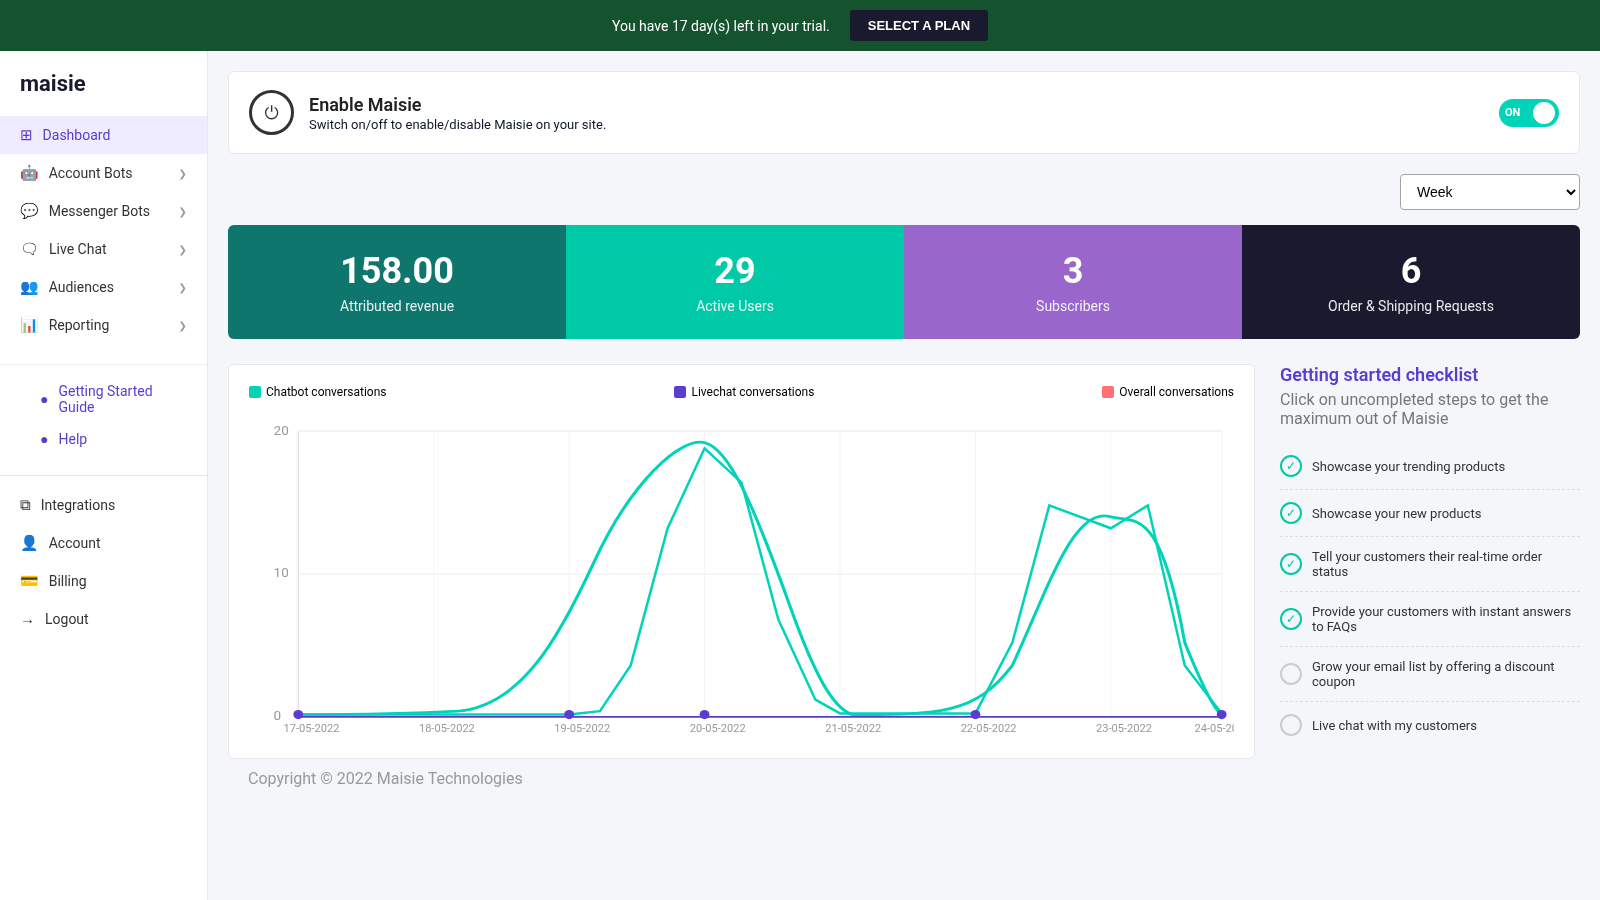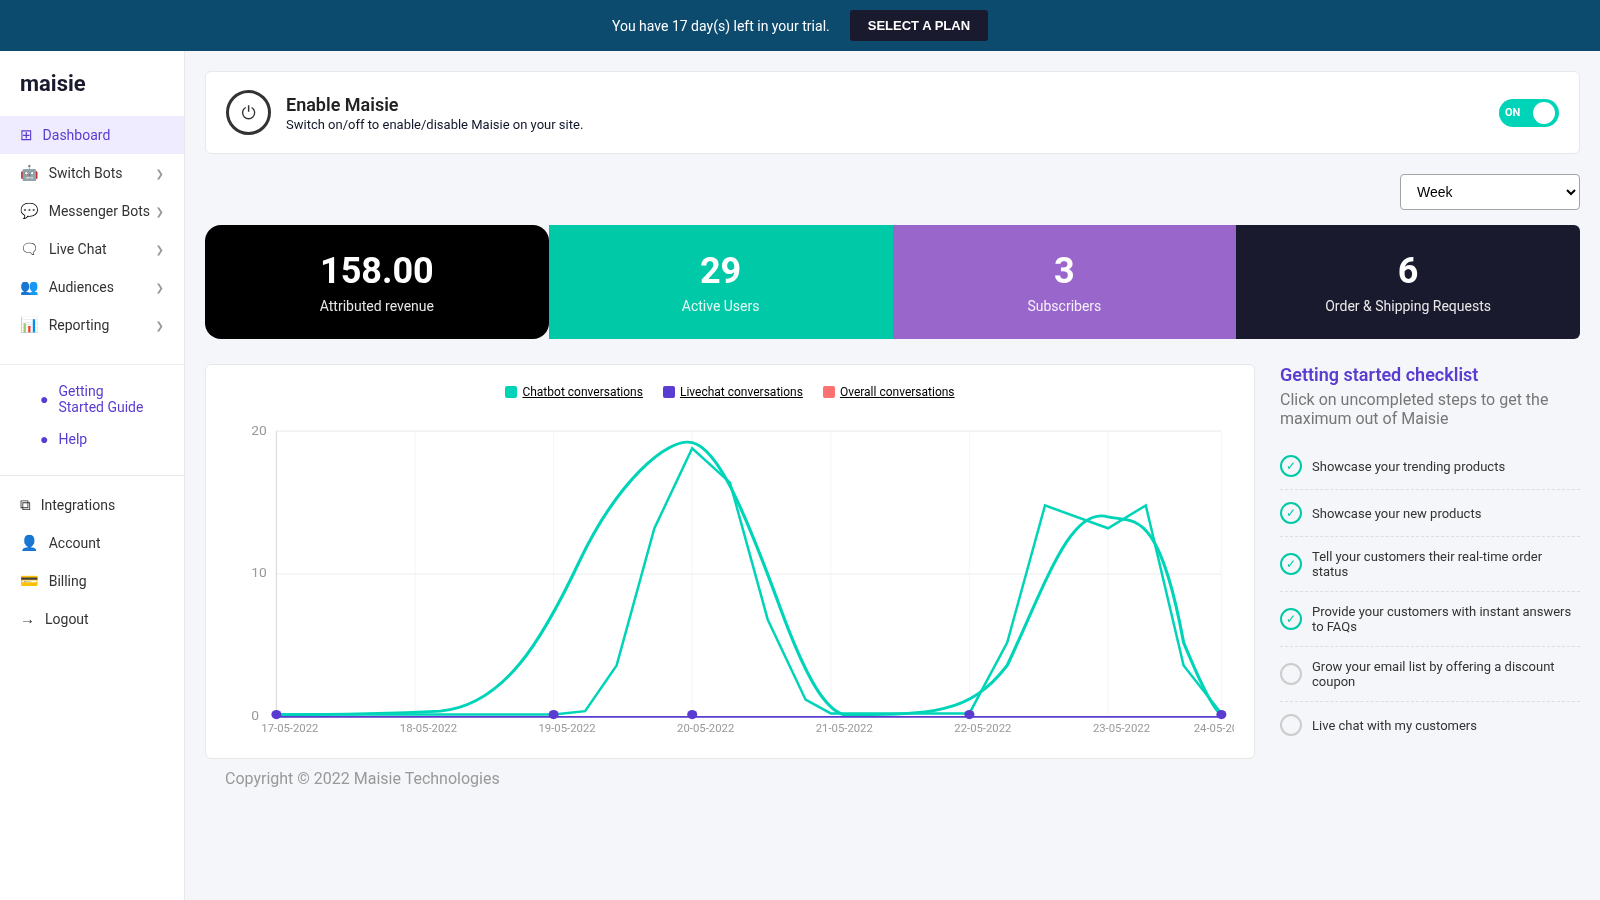--- a/index.html
+++ b/index.html
@@ -1,20 +1,20 @@
 <!DOCTYPE html>
 <html><head>
   <meta charset="utf-8">
   <style>
     * { box-sizing: border-box; margin: 0; padding: 0; }
     body { font-family: -apple-system, BlinkMacSystemFont, 'Segoe UI', Roboto, sans-serif; background: #f4f6f9; display: flex; flex-direction: column; height: 900px; overflow: hidden; }
 
     
     .top-banner {
-      background: #0c4a6e;
+      background: #14532d;
       color: white;
       text-align: center;
       padding: 10px 20px;
       display: flex;
       align-items: center;
       justify-content: center;
       gap: 20px;
       font-size: 14px;
       flex-shrink: 0;
     }
@@ -31,21 +31,21 @@
 
     
     .app-body {
       display: flex;
       flex: 1;
       overflow: hidden;
     }
 
     
     .sidebar {
-      width: 185px;
+      width: 208px;
       background: white;
       border-right: 1px solid #e8e8e8;
       display: flex;
       flex-direction: column;
       padding-top: 15px;
       flex-shrink: 0;
     }
     .logo {
       padding: 5px 20px 20px;
       font-size: 22px;
@@ -175,21 +175,21 @@
       gap: 0;
       margin-bottom: 25px;
       border-radius: 6px;
       overflow: hidden;
     }
     .stat-card {
       padding: 25px 20px;
       text-align: center;
       color: white;
     }
-    .stat-card.purple { background: #000000; border-radius: 16px; }
+    .stat-card.purple { background: #0f766e; }
     .stat-card.teal { background: #00c9a7; }
     .stat-card.violet { background: #9966cc; }
     .stat-card.dark { background: #1a1a2e; }
     .stat-number { font-size: 36px; font-weight: 700; }
     .stat-label { font-size: 14px; margin-top: 6px; opacity: 0.9; }
 
     
     .chart-and-checklist {
       display: flex;
       gap: 25px;
@@ -197,24 +197,23 @@
     .chart-container {
       flex: 1;
       background: white;
       border: 1px solid #e8e8e8;
       border-radius: 6px;
       padding: 20px;
     }
     .chart-legend {
       display: flex;
       gap: 20px;
-      justify-content: center;
+      justify-content: space-between;
       margin-bottom: 15px;
       font-size: 12px;
-      text-decoration: underline;
     }
     .legend-item { display: flex; align-items: center; gap: 5px; }
     .legend-dot { width: 12px; height: 12px; border-radius: 2px; }
     .legend-dot.teal { background: #00d4b8; }
     .legend-dot.purple { background: #5b3cd0; }
     .legend-dot.coral { background: #ff7070; }
 
     
     .checklist-container {
       width: 300px;
@@ -283,21 +282,21 @@
         <div class="nav-item active">
     <span class="nav-left">
       <span class="nav-icon">⊞</span>
       <span>Dashboard</span>
     </span>
 
   </div>
         <div class="nav-item">
     <span class="nav-left">
       <span class="nav-icon">🤖</span>
-      <span>Switch Bots</span>
+      <span>Account Bots</span>
     </span>
     <span class="chevron">❯</span>
   </div>
         <div class="nav-item">
     <span class="nav-left">
       <span class="nav-icon">💬</span>
       <span>Messenger Bots</span>
     </span>
     <span class="chevron">❯</span>
   </div>

